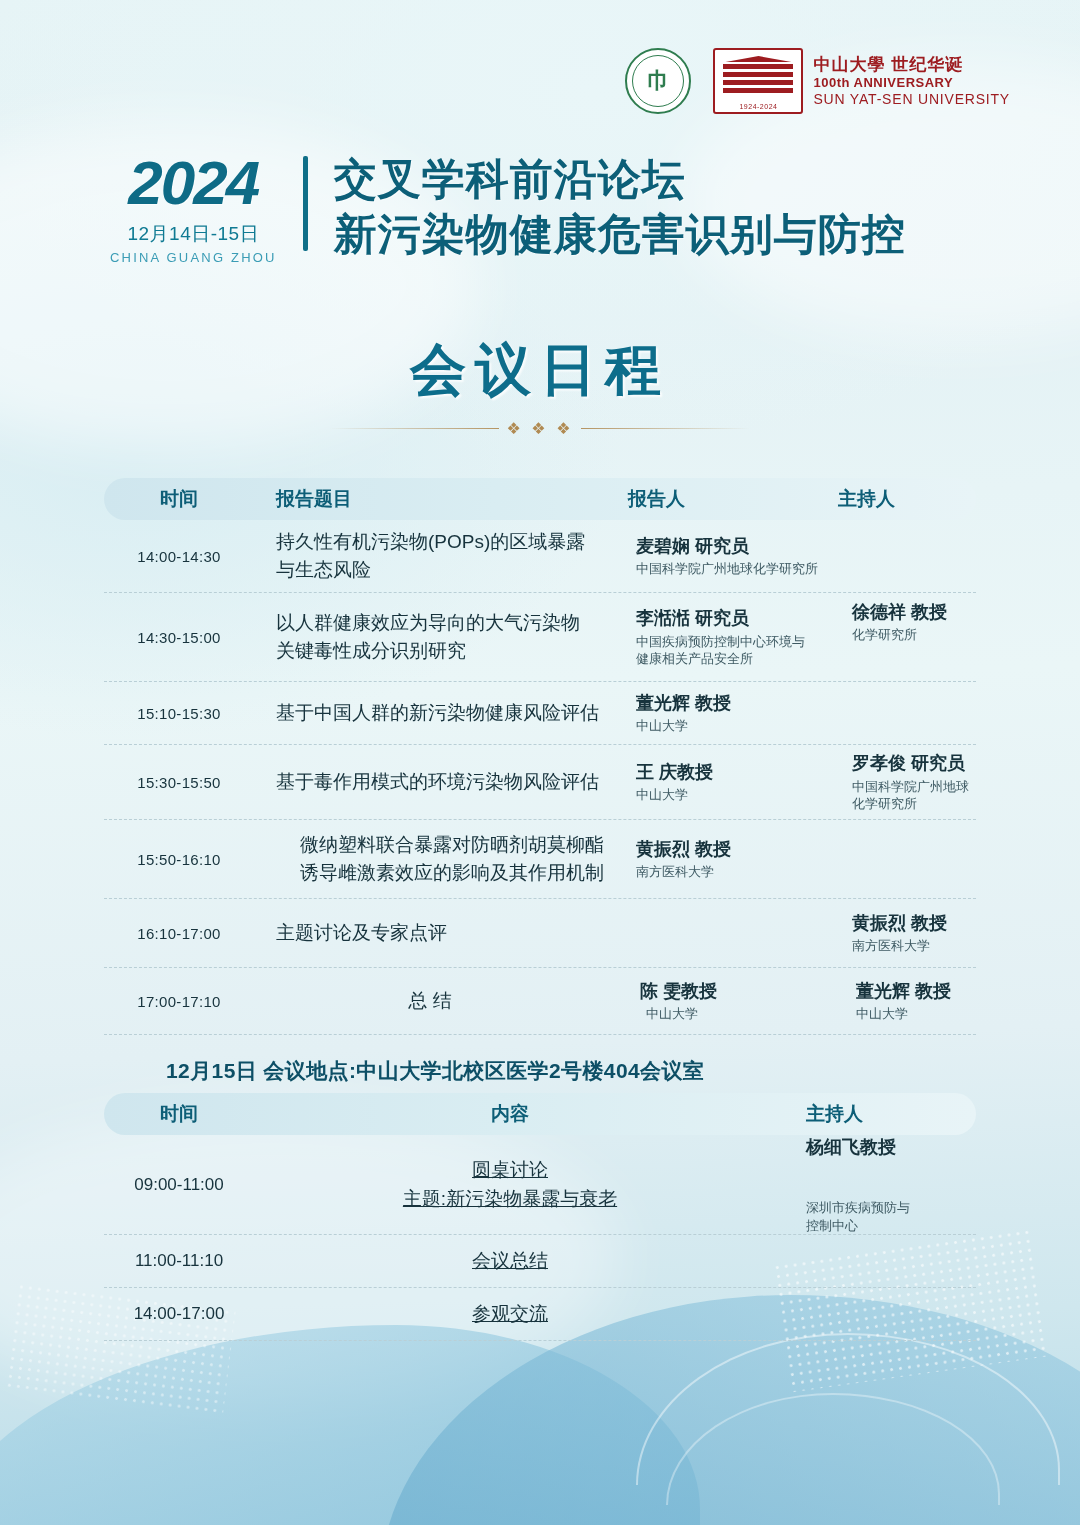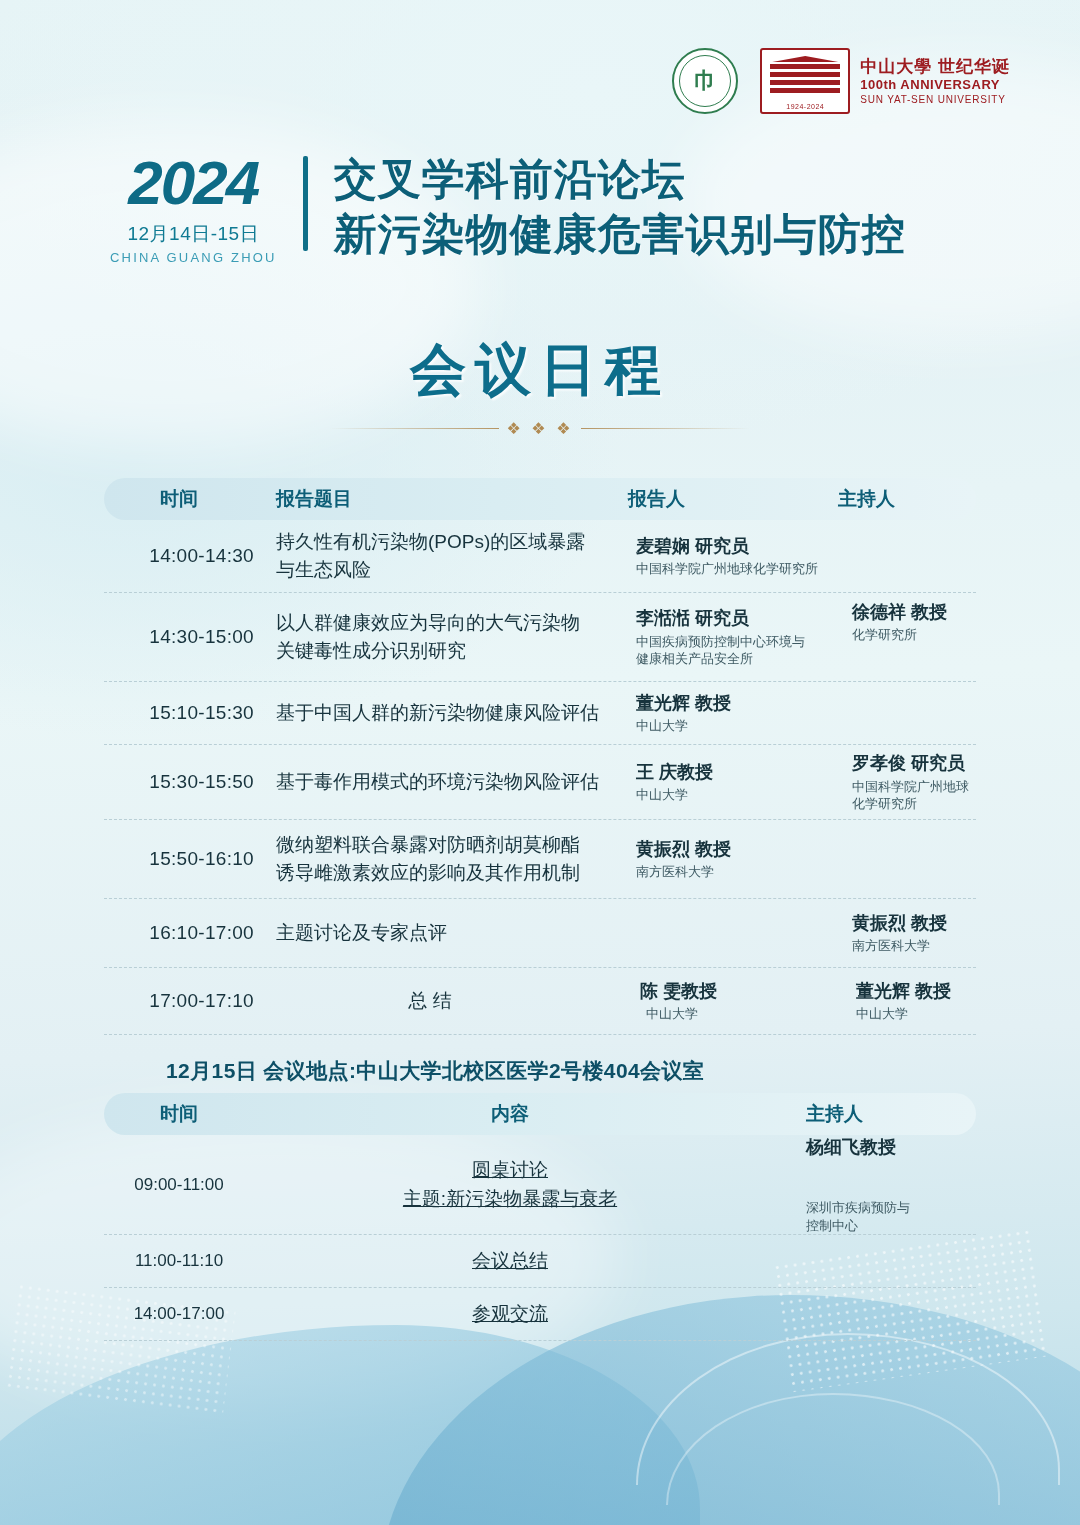--- a/index.html
+++ b/index.html
@@ -142,21 +142,21 @@
     letter-spacing: 0.5px;
   }
   .syat-text { line-height: 1.25; }
   .syat-cn {
     font-size: 17px; color: #9d1c20; font-weight: bold; letter-spacing: 1px;
   }
   .syat-100 {
     font-size: 13px; color: #9d1c20; font-weight: bold; letter-spacing: 0.5px;
   }
   .syat-en {
-    font-size: 10px; color: #9d1c20; letter-spacing: 0.8px;
+    font-size: 14px; color: #9d1c20; letter-spacing: 0.8px; text-align: center;
   }
 
   
   .titleblock {
     position: absolute;
     top: 150px;
     left: 110px;
     display: flex;
     align-items: flex-start;
     gap: 24px;
@@ -260,22 +260,22 @@
   .row {
     display: flex;
     align-items: center;
     min-height: 62px;
     border-bottom: 1px dashed #b9cfd6;
     position: relative;
   }
   .row:last-child { border-bottom: 1px dashed #b9cfd6; }
   .cell-time {
     width: 150px; flex: none;
-    text-align: right;
-    font-size: 19px;
+    text-align: center;
+    font-size: 15px;
     color: #17333d;
     letter-spacing: 0.3px;
   }
   .cell-topic {
     width: 352px; flex: none;
     padding-left: 22px;
     padding-right: 8px;
     font-size: 19px;
     color: #17333d;
     line-height: 1.45;
@@ -463,21 +463,21 @@
       </div>
       <div class="cell-chair">
         <div class="p-name">罗孝俊 研究员</div>
         <div class="p-affil" style="white-space:pre-line;">中国科学院广州地球
 化学研究所</div>
       </div>
     </div>
 
     <div class="row" style="min-height:78px;">
       <div class="cell-time">15:50-16:10</div>
-      <div class="cell-topic" style="white-space:pre-line;">微纳塑料联合暴露对防晒剂胡莫柳酯
+      <div class="cell-topic" style="white-space:pre-line;text-align:center;">微纳塑料联合暴露对防晒剂胡莫柳酯
 诱导雌激素效应的影响及其作用机制</div>
       <div class="cell-speaker">
         <div class="p-name">黄振烈 教授</div>
         <div class="p-affil">南方医科大学</div>
       </div>
       <div class="cell-chair"></div>
     </div>
 
     <div class="row" style="min-height:68px;">
       <div class="cell-time">16:10-17:00</div>

